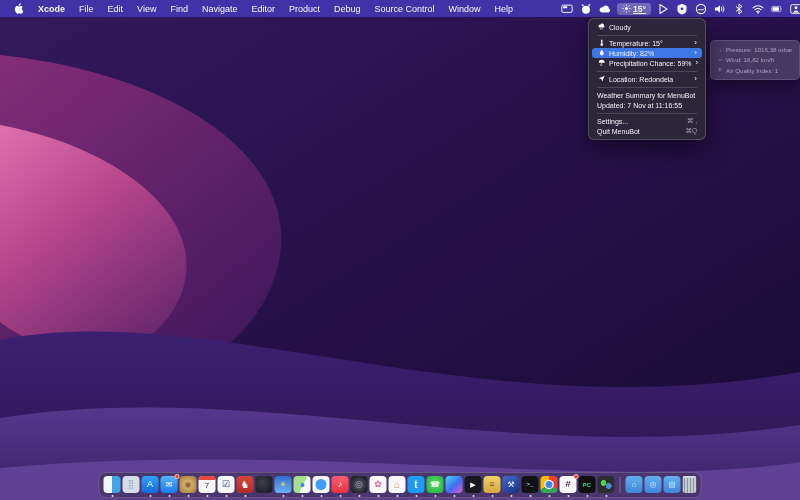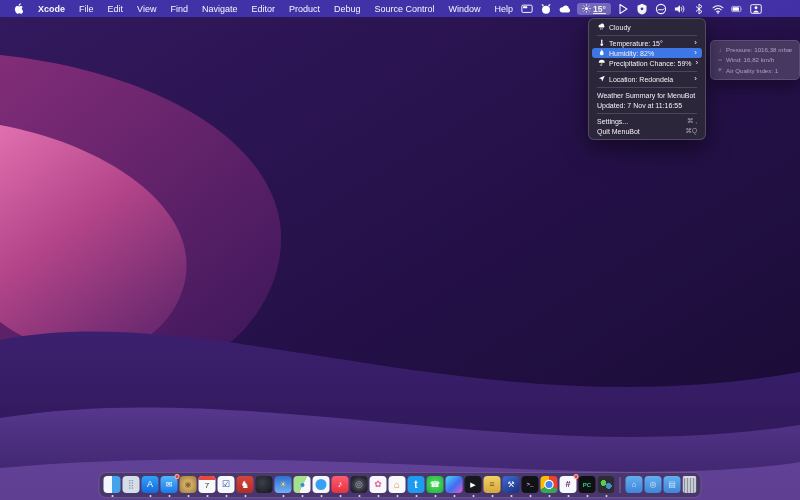--- a/index.html
+++ b/index.html
@@ -8,21 +8,21 @@
 
   
   .wallpaper { position:absolute; inset:0; }
   .wallpaper svg { width:100%; height:100%; display:block; }
 
   
   .menubar {
     position:absolute; top:0; left:0; right:0; height:17px;
     background:rgba(67,52,172,.95);
     display:flex; align-items:center; padding:0 10px;
-    color:rgba(255,255,255,.96); font-size:9px; z-index:30;
+    color:rgba(255,255,255,.96); font-size:9px; z-index:30;gap:40px;
   }
   .mb-left { display:flex; align-items:center; }
   .apple { display:flex; align-items:center; padding:0 8px 0 4px; }
   .apple svg { width:9px; height:11px; }
   .mb-item { padding:0 7px; white-space:nowrap; }
   .mb-item.bold { font-weight:bold; }
   .mb-right { margin-left:auto; margin-right:52px; display:flex; align-items:center; gap:5px;text-decoration:underline; }
   .mb-icon { display:flex; align-items:center; justify-content:center; width:14px; height:14px; }
   .mb-icon svg { width:12px; height:12px; }
   .weather-pill {

